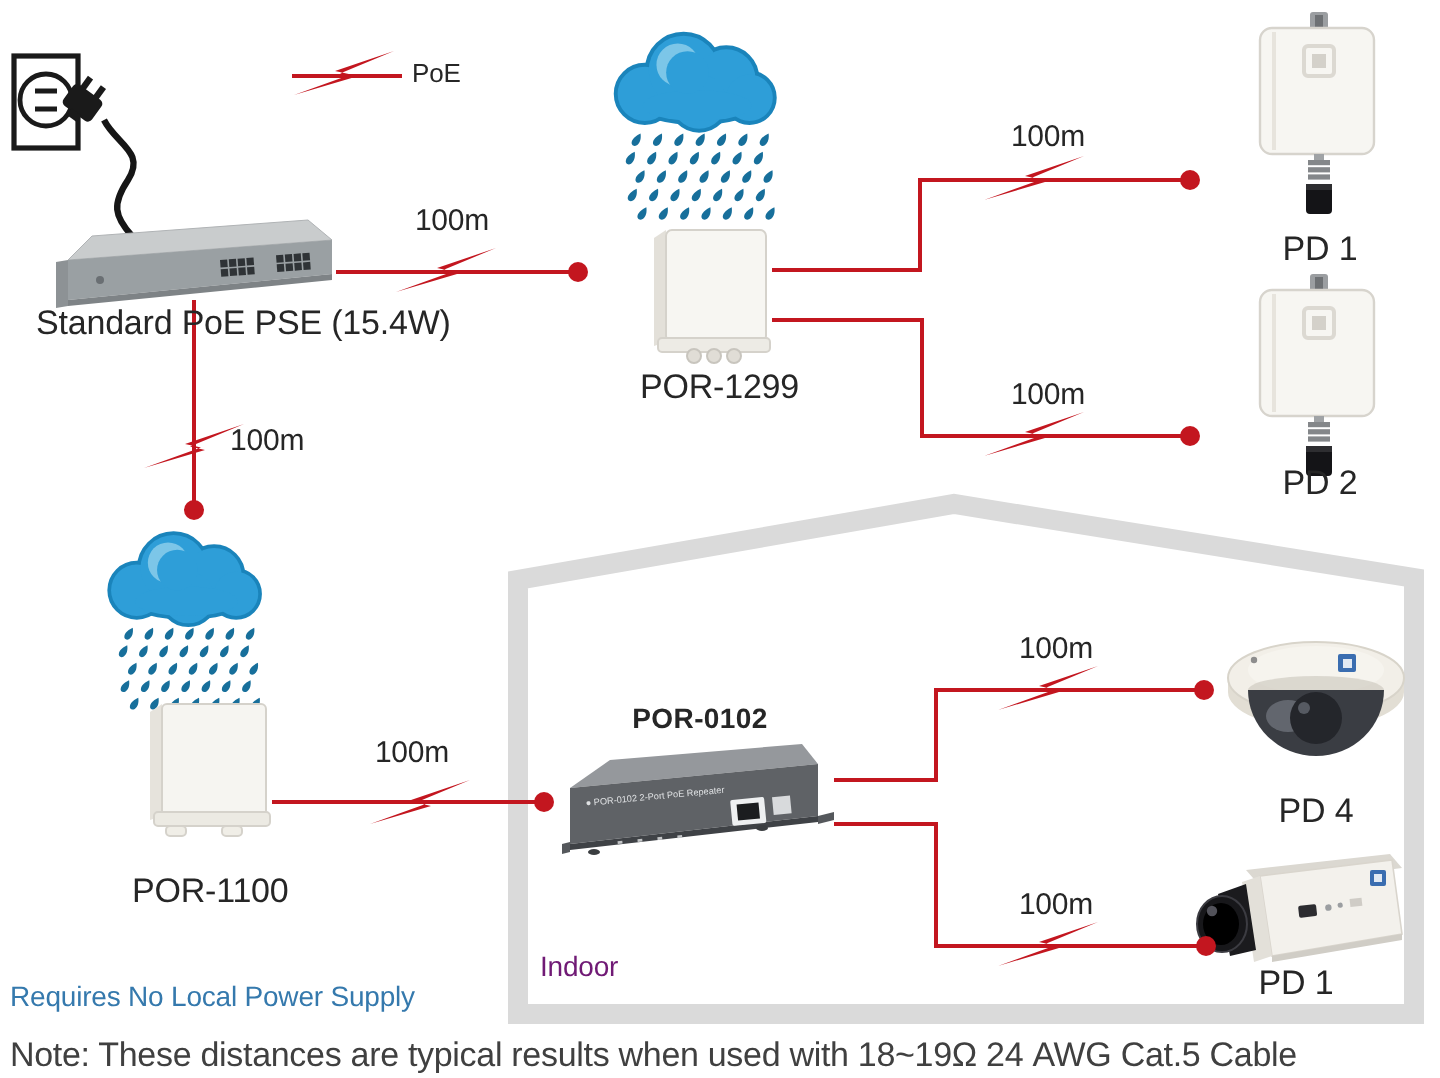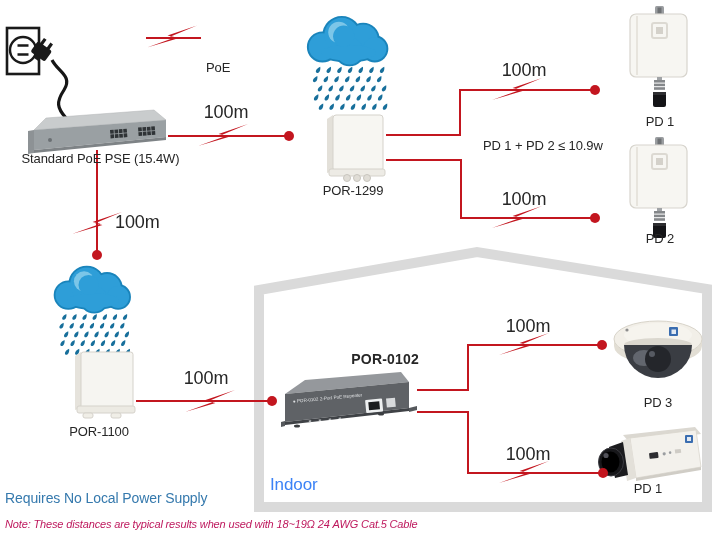--- a/index.html
+++ b/index.html
@@ -7,29 +7,29 @@
     --cloud_blue:#2e9ed8; --cloud_outline:#1a84bb; --cloud_highlight:#7cc6e8;
     --rain_blue:#176f9b; --text_dark:#262626;
   }
   html,body{margin:0;padding:0;background:#fff;}
   #stage{position:relative;width:720px;height:539px;background:#fff;overflow:hidden;
          font-family:"Liberation Sans",sans-serif;color:var(--text_dark);}
   #art{position:absolute;left:0;top:0;}
   .wire{stroke:var(--cable_red);stroke-width:2;fill:none;}
   .dot{fill:var(--cable_red);}
   .house{stroke:var(--house_gray);stroke-width:10;fill:none;stroke-linejoin:miter;}
-  .lbl{position:absolute;font-size:13px;line-height:1.15;letter-spacing:-0.1px;
+  .lbl{position:absolute;font-size:17px;line-height:1.15;letter-spacing:-0.1px;
        color:var(--text_dark);white-space:nowrap;}
   .ctr{text-align:center;}
-  .dist{font-size:18px;}
-  .title-bold{font-weight:bold;font-size:14px;letter-spacing:0.2px;text-align:right;}
-  .indoor{font-size:17px;color:#3b82f6;}
+  .dist{font-size:15px;}
+  .title-bold{font-weight:bold;font-size:14px;letter-spacing:0.2px;}
+  .indoor{font-size:14px;color:#701a75;}
   .blue-note{font-size:14px;color:var(--link_blue);}
-  .footnote{font-size:11px;color:#be185d;letter-spacing:-0.15px;font-style:italic;}
-  .poe-lbl{font-size:13px;margin-top:31px;}
+  .footnote{font-size:17px;color:#404040;letter-spacing:-0.15px;}
+  .poe-lbl{font-size:13px;}
 </style>
 </head>
 <body>
 
 <div id="stage">
 
 <svg id="art" width="720" height="539" viewBox="0 0 720 539">
   <defs>
     <path id="bolt" d="M51,1 L21.5,11 L29.5,12.8 L1,23 L31.5,14 L24,12.2 Z" style="fill:var(--cable_red)"></path>
     <path id="drop" d="M4.8,0.4 C5.2,3 4.6,5.4 2.9,6.5 C1.3,7.5 -0.2,6.3 0.3,4.6 C0.8,2.8 2.8,1.3 4.8,0.4 Z" style="fill:var(--rain_blue)"></path>
@@ -247,27 +247,26 @@
 <div class="lbl dist ctr" style="left:196px;top:102px;width:60px">100m</div>
 <div class="lbl dist" style="left:115px;top:212px">100m</div>
 <div class="lbl dist ctr" style="left:176px;top:368px;width:60px">100m</div>
 <div class="lbl dist ctr" style="left:494px;top:60px;width:60px">100m</div>
 <div class="lbl dist ctr" style="left:494px;top:189px;width:60px">100m</div>
 <div class="lbl dist ctr" style="left:498px;top:316px;width:60px">100m</div>
 <div class="lbl dist ctr" style="left:498px;top:444px;width:60px">100m</div>
 
 <div class="lbl ctr" style="left:18px;top:152px;width:165px">Standard PoE PSE (15.4W)</div>
 <div class="lbl ctr" style="left:320px;top:184px;width:66px">POR-1299</div>
-<div class="lbl ctr" style="left:66px;top:425px;width:66px">POR-1100</div>
+<div class="lbl ctr" style="left:66px;top:436px;width:66px">POR-1100</div>
 <div class="lbl ctr title-bold" style="left:281px;top:351px;width:138px">POR-0102</div>
 
 <div class="lbl ctr" style="left:627px;top:115px;width:66px">PD 1</div>
 <div class="lbl ctr" style="left:627px;top:232px;width:66px">PD 2</div>
-<div class="lbl ctr" style="left:625px;top:396px;width:66px">PD 3</div>
+<div class="lbl ctr" style="left:625px;top:396px;width:66px">PD 4</div>
 <div class="lbl ctr" style="left:615px;top:482px;width:66px">PD 1</div>
 
-<div class="lbl" style="left:483px;top:139px">PD 1 + PD 2 ≤ 10.9w</div>
 
 <div class="lbl indoor" style="left:270px;top:475px">Indoor</div>
 <div class="lbl blue-note" style="left:5px;top:490px">Requires No Local Power Supply</div>
 <div class="lbl footnote" style="left:5px;top:518px">Note: These distances are typical results when used with 18~19Ω 24 AWG Cat.5 Cable</div>
 
 </div>
 
 </body></html>

